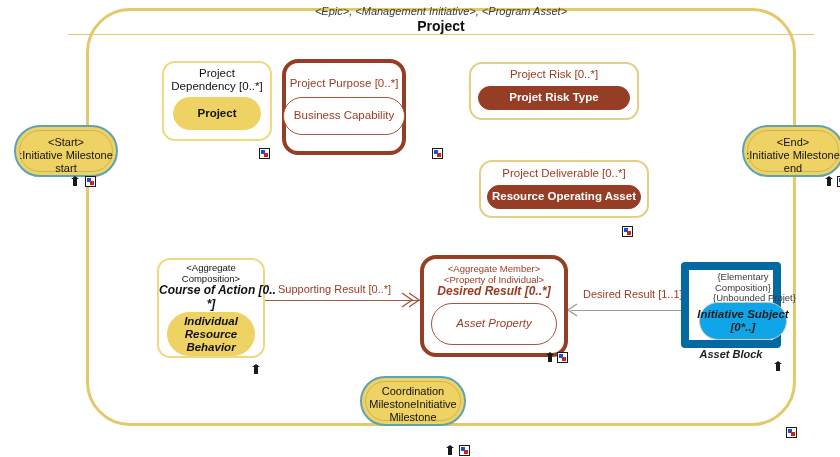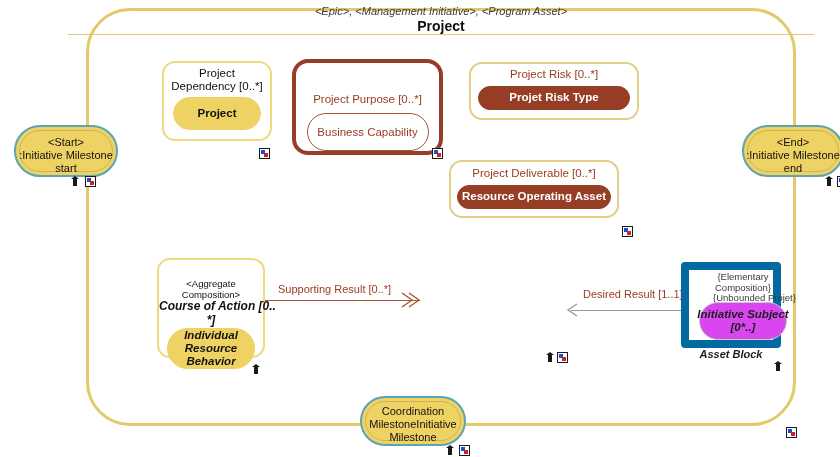--- a/index.html
+++ b/index.html
@@ -113,21 +113,21 @@
     font-size: 11.5px;
   }
   .pill.outline-brown {
     background: #ffffff;
     border: 1px solid #A8553C;
     color: #9B3B22;
     font-weight: normal;
     font-size: 11.5px;
   }
   .pill.fill-grey {
-    background: #d946ef;
+    background: #0ea5e9;
     border: 1px solid #C9C9C9;
     color: #1d1d1d;
     font-weight: bold;
     font-style: italic;
     font-size: 11.5px;
   }
   .pill.italic { font-style: italic; }
 
   
   .milestone {
@@ -251,21 +251,21 @@
       <span class="hdr-line">&lt;End&gt;</span>
       <span class="hdr-line">:Initiative Milestone</span>
       <span class="hdr-line">end</span>
     </div>
   </div>
   <svg class="anchor-icon" style="left:816px; top:176px;" viewBox="0 0 11 11">
     <path d="M3 10 L3 3 L1 3 L5 0 L9 3 L7 3 L7 10 Z" fill="#1a1a1a"></path>
   </svg>
   <div class="badge" style="left:829px; top:176px;"></div>
 
-  <div class="milestone" style="left:352px; top:396px; width:106px; height:50px;">
+  <div class="milestone" style="left:352px; top:376px; width:106px; height:50px;">
     <div class="inner-ring"></div>
     <div class="ms-text">
       <span class="hdr-line">Coordination</span>
       <span class="hdr-line">MilestoneInitiative</span>
       <span class="hdr-line">Milestone</span>
     </div>
   </div>
   <svg class="anchor-icon" style="left:437px; top:445px;" viewBox="0 0 11 11">
     <path d="M3 10 L3 3 L1 3 L5 0 L9 3 L7 3 L7 10 Z" fill="#1a1a1a"></path>
   </svg>
@@ -273,60 +273,68 @@
 
   <div class="node yellow" style="left:154px; top:61px; width:110px; height:80px;">
     <div class="node-header hdr-black">
       <span class="hdr-line rolename-plain">Project</span>
       <span class="hdr-line rolename-plain">Dependency [0..*]</span>
     </div>
     <div class="pill fill-yellow" style="width:88px; height:33px; margin-top:4px;">Project</div>
   </div>
   <div class="badge" style="left:251px; top:148px;"></div>
 
-  <div class="node brown" style="left:284px; top:59px; width:151px; height:96px;justify-content:flex-end;">
+  <div class="node brown" style="left:274px; top:59px; width:124px; height:96px;">
     <div class="node-header hdr-brown" style="padding-top:14px;">
       <span class="hdr-line rolename-plain">Project Purpose [0..*]</span>
     </div>
     <div class="pill outline-brown" style="width:122px; height:38px; margin-top:7px;">Business Capability</div>
   </div>
   <div class="badge" style="left:424px; top:148px;"></div>
 
   <div class="node brownthin" style="left:461px; top:62px; width:170px; height:58px;">
     <div class="node-header hdr-brown" style="">
       <span class="hdr-line rolename-plain">Project Risk [0..*]</span>
     </div>
     <div class="pill fill-brown" style="width:152px; height:24px; margin-top:5px;">Projet Risk Type</div>
   </div>
 
-  <div class="node brownthin" style="left:441px; top:160px; width:170px; height:58px;">
+  <div class="node brownthin" style="left:471px; top:160px; width:170px; height:58px;">
     <div class="node-header hdr-brown" style="padding-top:5px;">
       <span class="hdr-line rolename-plain">Project Deliverable [0..*]</span>
     </div>
     <div class="pill fill-brown" style="width:154px; height:24px; margin-top:5px;">Resource Operating Asset</div>
   </div>
   <div class="badge" style="left:614px; top:226px;"></div>
 
   <div class="node yellow" style="left:149px; top:258px; width:108px; height:100px;">
-    <div class="node-header hdr-black" style="padding-top:19px;">
+    <div class="node-header hdr-black" style="padding-top:3px;">
       <span class="hdr-line stereo">&lt;Aggregate</span>
       <span class="hdr-line stereo">Composition&gt;</span>
       <span class="hdr-line rolename">Course of Action [0..</span>
       <span class="hdr-line rolename">*]</span>
     </div>
     <div class="pill fill-yellow italic" style="width:88px; height:48px; margin-top:1px; flex-direction:column;">
       <span class="hdr-line">Individual</span>
       <span class="hdr-line">Resource</span>
       <span class="hdr-line">Behavior</span>
     </div>
   </div>
   <svg class="anchor-icon" style="left:243px; top:364px;" viewBox="0 0 11 11">
     <path d="M3 10 L3 3 L1 3 L5 0 L9 3 L7 3 L7 10 Z" fill="#1a1a1a"></path>
   </svg>
 
+  <div class="node brown" style="left:412px; top:255px; width:148px; height:102px;">
+    <div class="node-header hdr-brown" style="padding-top:5px;">
+      <span class="hdr-line stereo">&lt;Aggregate Member&gt;</span>
+      <span class="hdr-line stereo">&lt;Property of Individual&gt;</span>
+      <span class="hdr-line rolename">Desired Result [0..*]</span>
+    </div>
+    <div class="pill outline-brown italic" style="width:126px; height:42px; margin-top:4px;">Asset Property</div>
+  </div>
   <svg class="anchor-icon" style="left:537px; top:352px;" viewBox="0 0 11 11">
     <path d="M3 10 L3 3 L1 3 L5 0 L9 3 L7 3 L7 10 Z" fill="#1a1a1a"></path>
   </svg>
   <div class="badge" style="left:549px; top:352px;"></div>
 
   <div class="node grey" style="left:673px; top:262px; width:100px; height:86px;">
     <div class="node-header hdr-grey" style="padding-top:2px;">
       <span class="hdr-line stereo">{Elementary</span>
       <span class="hdr-line stereo">Composition}</span>
       <span class="hdr-line stereo">{Unbounded Projet}</span>

